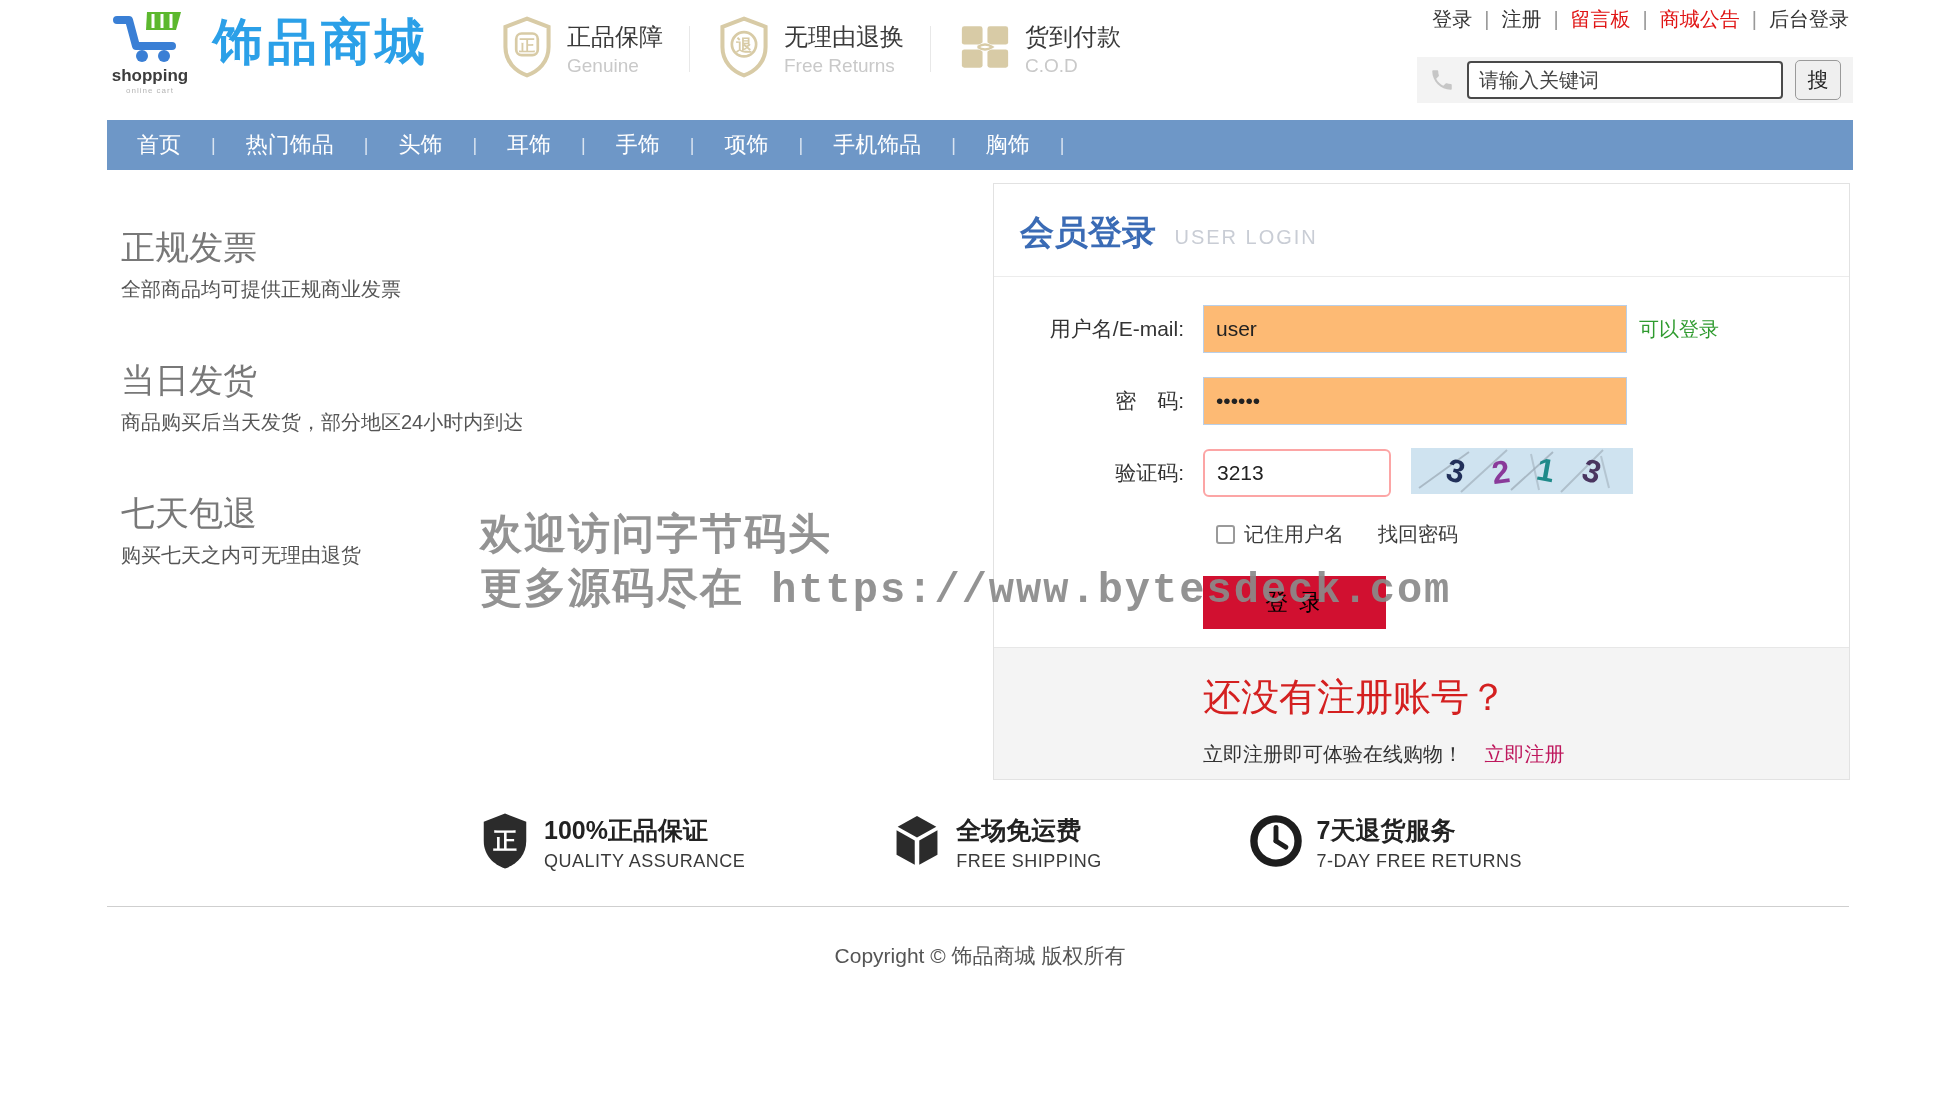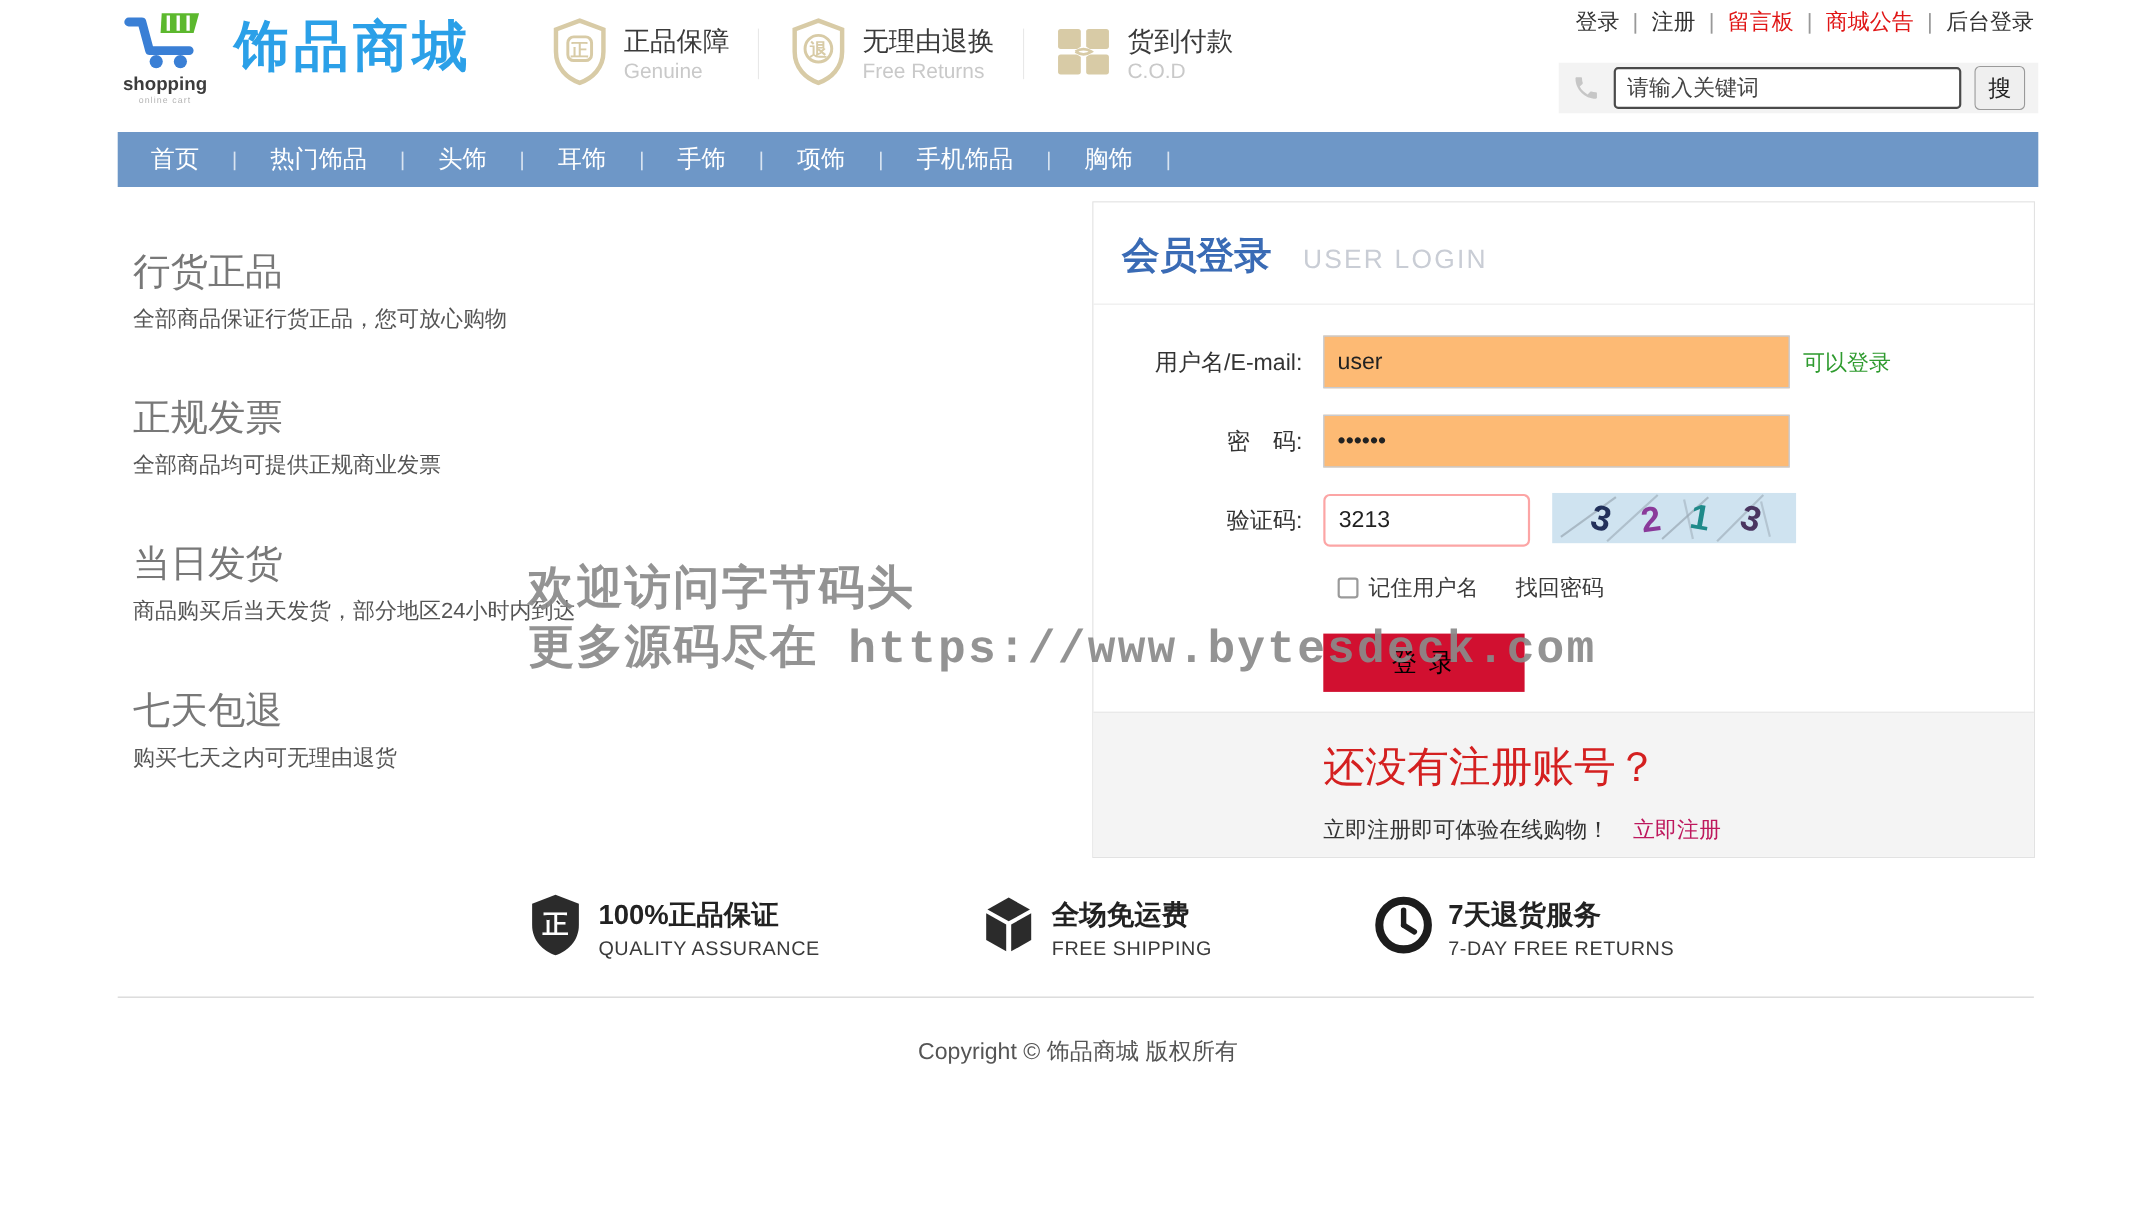--- a/index.html
+++ b/index.html
@@ -48,21 +48,21 @@
 
   .features-left { position:absolute; left:14px; top:56px; width:430px; }
   .feature { margin-bottom:56px; }
   .feature-title { font-size:34px; color:#787878; line-height:42px; }
   .feature-desc { font-size:20px; color:#555; margin-top:8px; }
 
   .login-panel { position:absolute; left:886px; top:13px; width:857px; height:597px;
     border:1px solid #e2e2e2; background:#fff; }
   .lp-header { padding:26px 0 20px 26px; border-bottom:1px solid #ececec; }
   .lp-title { font-size:34px; color:#3a6bb5; font-weight:bold; }
-  .lp-subtitle { font-size:24px; color:#c9cdd5; margin-left:24px; letter-spacing:2px; }
+  .lp-subtitle { font-size:20px; color:#c9cdd5; margin-left:14px; letter-spacing:2px; }
   .lp-body { padding-top:28px; }
   .form-row { display:flex; align-items:center; height:48px; margin-bottom:24px; }
   .form-row label { width:190px; flex:none; text-align:right; font-size:21px; color:#333; }
   .inp { margin-left:19px; height:48px; font-size:21px; color:#222; padding:0 12px; outline:none;
     font-family:"Liberation Sans","DejaVu Sans",sans-serif; }
   .inp.soft { width:424px; background:#fdba74; border:1px solid #b9cfe8; }
   .inp.captcha { width:188px; background:#fff; border:2px solid #fca5a5; border-radius:6px; }
   .hint-green { margin-left:12px; font-size:20px; color:#2f9b2f; }
   .captcha-img { margin-left:20px; cursor:pointer; }
   .remember-row { margin:14px 0 0 222px; display:flex; align-items:center; font-size:20px; color:#3a3a3a; }
@@ -194,24 +194,20 @@
     <a>手机饰品</a>
       <span class="nsep">|</span>
     <a>胸饰</a>
       <span class="nsep">|</span>
   </div>
 
   <div class="main">
 
     <div class="features-left">
       <div class="feature">
-        <div class="feature-title">行货正品</div>
-        <div class="feature-desc">全部商品保证行货正品，您可放心购物</div>
-      </div>
-      <div class="feature">
         <div class="feature-title">正规发票</div>
         <div class="feature-desc">全部商品均可提供正规商业发票</div>
       </div>
       <div class="feature">
         <div class="feature-title">当日发货</div>
         <div class="feature-desc">商品购买后当天发货，部分地区24小时内到达</div>
       </div>
       <div class="feature">
         <div class="feature-title">七天包退</div>
         <div class="feature-desc">购买七天之内可无理由退货</div>

